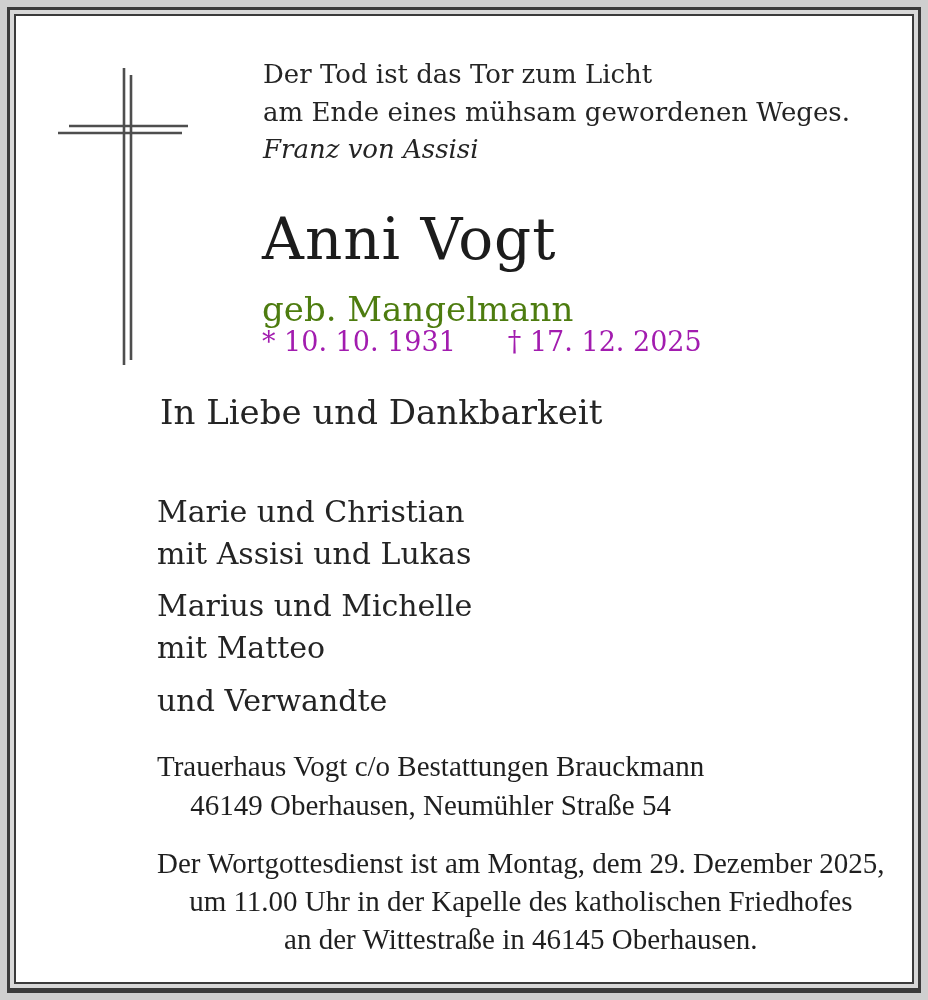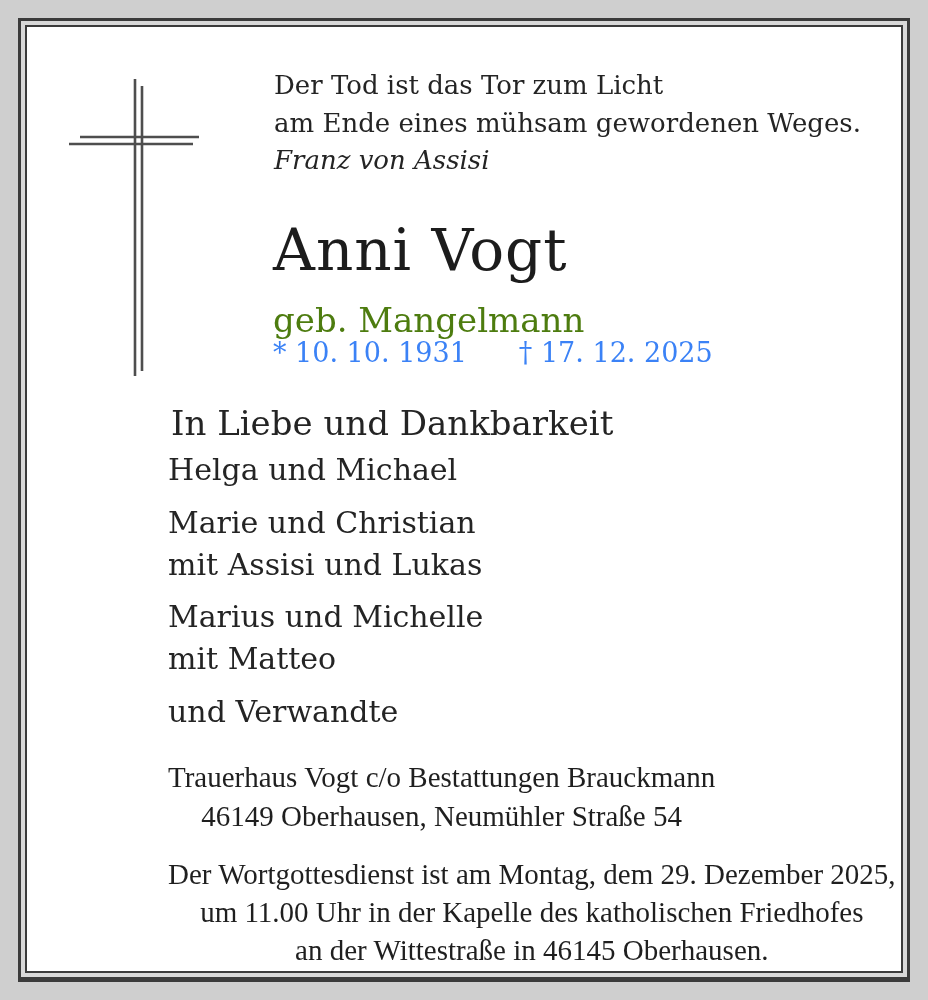--- a/index.html
+++ b/index.html
@@ -6,21 +6,21 @@
     margin: 0;
     padding: 0;
     background: #ffffff;
     font-family: "DejaVu Serif", serif;
   }
   .page {
     position: relative;
     width: 928px;
     height: 1000px;
     box-sizing: border-box;
-    padding: 18px;
+    padding: 7px;
     background: #cfcfcf;
   }
   .frame-mid {
     box-sizing: border-box;
     height: 100%;
     border: 3px solid #3b3b3b;
     border-bottom-width: 5px;
     background: #d8d8d8;
     padding: 4px;
   }
@@ -52,21 +52,21 @@
     letter-spacing: 1px;
   }
   .maiden {
     left: 246px; top: 273px;
     font-size: 34px;
     color: #4d7c0f;
   }
   .dates {
     left: 246px; top: 310px;
     font-size: 27px;
-    color: #3b82f6;
+    color: #a21caf;
     display: flex;
     column-gap: 52px;
   }
 
   .intro {
     left: 144px; top: 376px;
     font-size: 34px;
     color: #242424;
     text-align: right;
   }
@@ -127,23 +127,20 @@
 
       <div class="abs deceased-name">Anni Vogt</div>
       <div class="abs maiden">geb. Mangelmann</div>
       <div class="abs dates">
         <span>* 10. 10. 1931</span>
         <span>† 17. 12. 2025</span>
       </div>
 
       <div class="abs intro">In Liebe und Dankbarkeit</div>
 
-      <div class="abs mourner-group g1">
-        <div>Helga und Michael</div>
-      </div>
       <div class="abs mourner-group g2">
         <div>Marie und Christian</div>
         <div>mit Assisi und Lukas</div>
       </div>
       <div class="abs mourner-group g3">
         <div>Marius und Michelle</div>
         <div>mit Matteo</div>
       </div>
       <div class="abs mourner-group g4">
         <div>und Verwandte</div>

